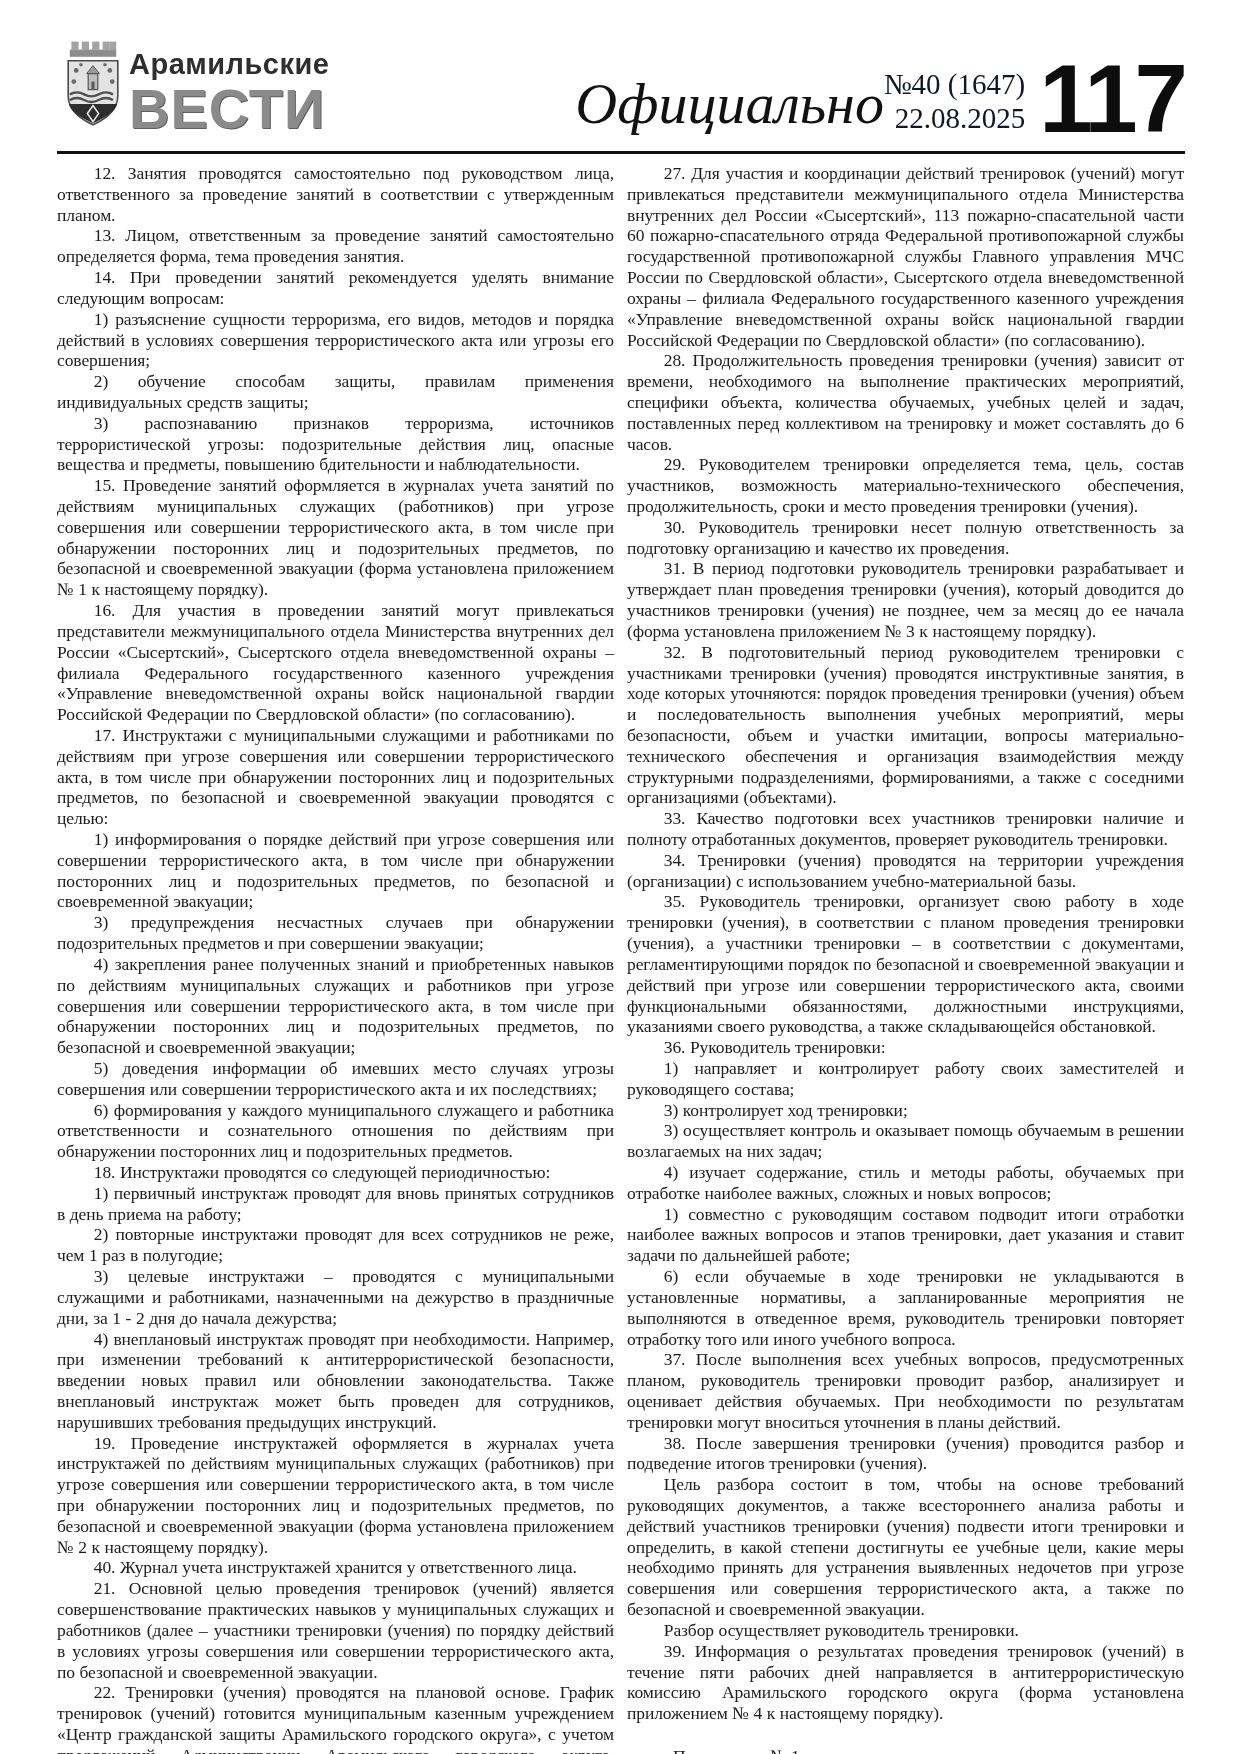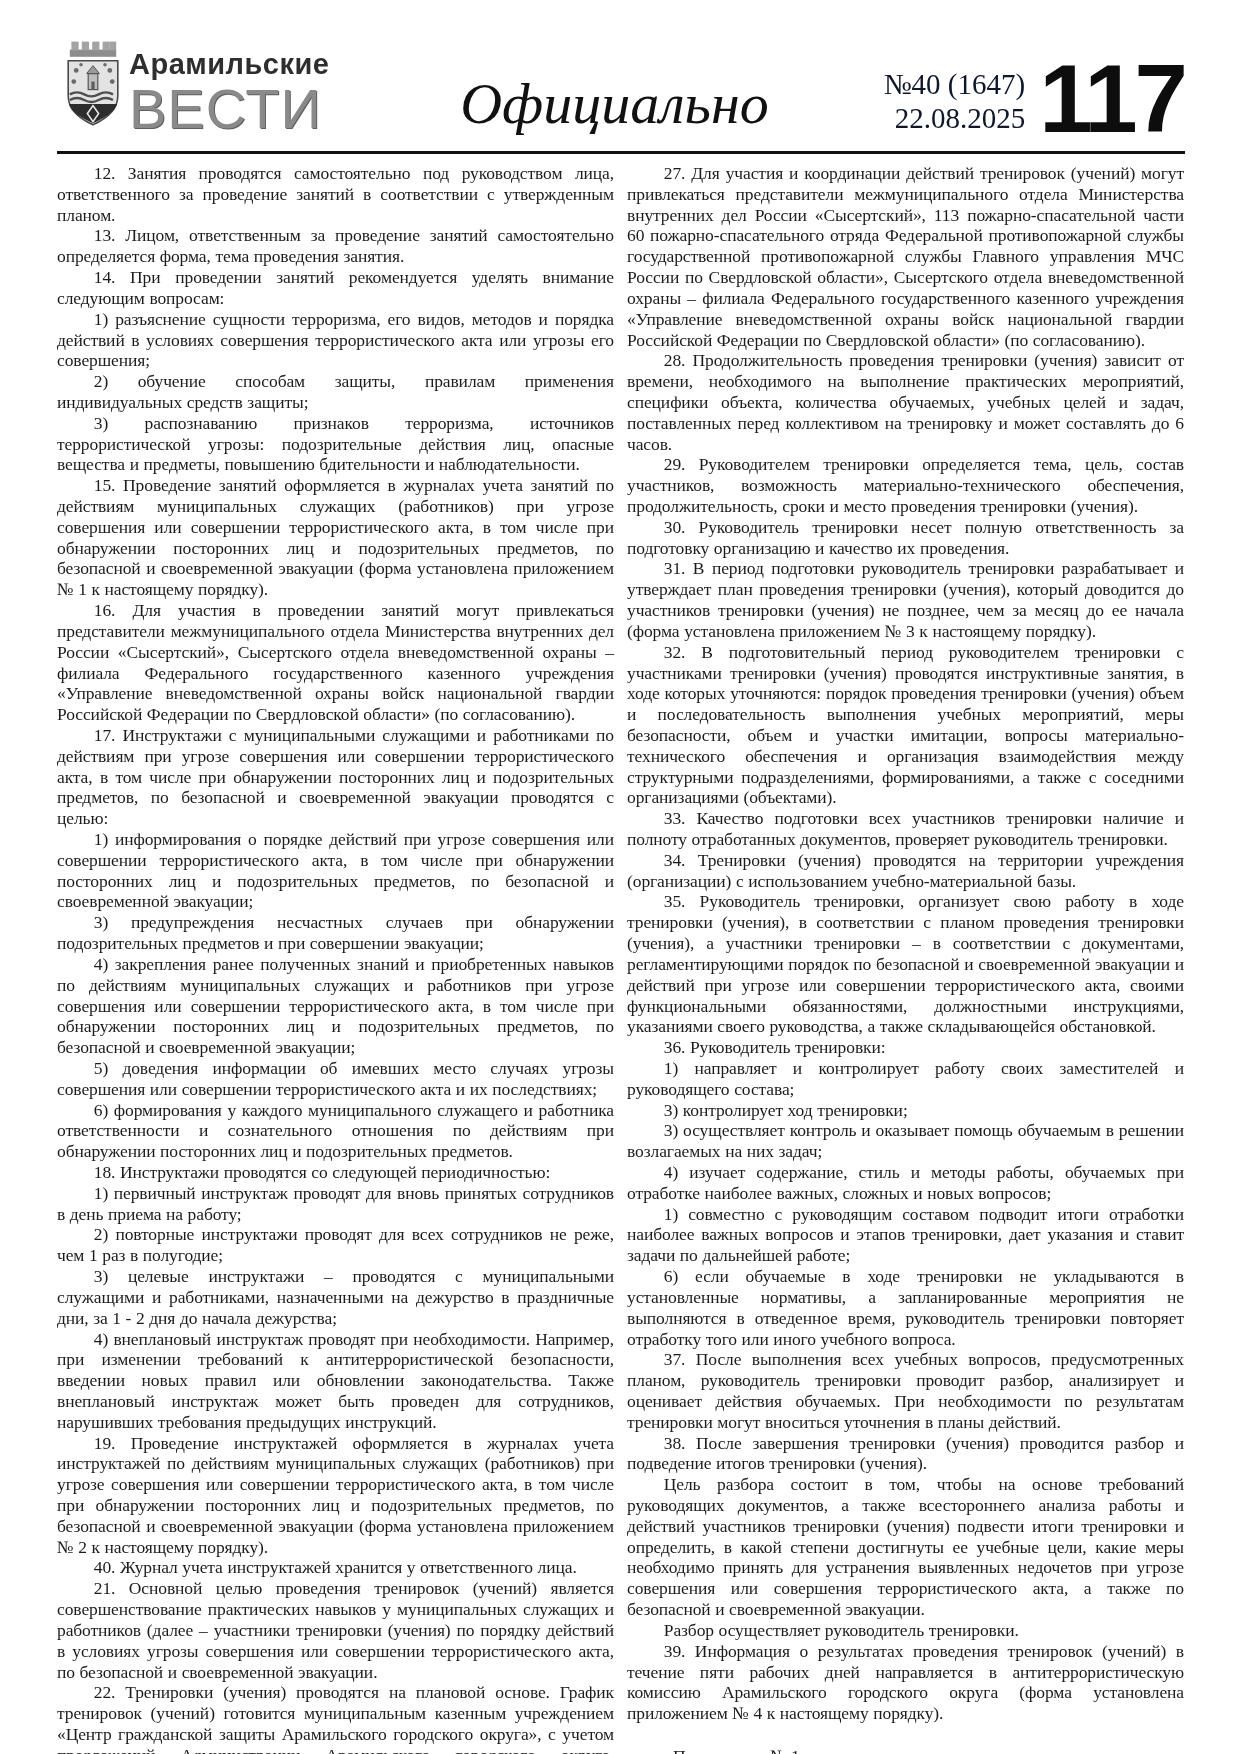--- a/index.html
+++ b/index.html
@@ -15,26 +15,26 @@
     border-bottom:3px solid #101010;
   }
   .brand{display:flex;align-items:flex-start;width:288px;flex:0 0 auto;}
   .logo{flex:0 0 auto;}
   .brand-text{display:flex;flex-direction:column;line-height:1;}
   .brand-top{
     font-family:"Liberation Sans", sans-serif;font-weight:700;
     font-size:29px;color:#2e2e2e;letter-spacing:0.5px;margin-top:10px;
   }
   .brand-bottom{
-    font-family:"Liberation Sans", sans-serif;font-weight:400;
+    font-family:"Liberation Sans", sans-serif;font-weight:700;
     font-size:56px;color:#8a8a8a;letter-spacing:1px;margin-top:2px;
     text-shadow:1px 1px 0 #5f5f5f;
   }
   .section-title{
-    flex:1 1 auto;text-align:center;
+    flex:1 1 auto;text-align:right;
     font-style:italic;font-size:58px;line-height:1;
     color:#111;padding-bottom:4px;white-space:nowrap;
   }
   .issue-block{
     flex:0 0 auto;text-align:right;font-size:29px;line-height:1.15;
     color:#0f172a;padding-bottom:2px;white-space:nowrap;
   }
   .page-number{
     flex:0 0 auto;font-family:"Liberation Sans", sans-serif;font-weight:700;
     font-size:96px;line-height:0.78;letter-spacing:-3px;color:#0d0d0d;

